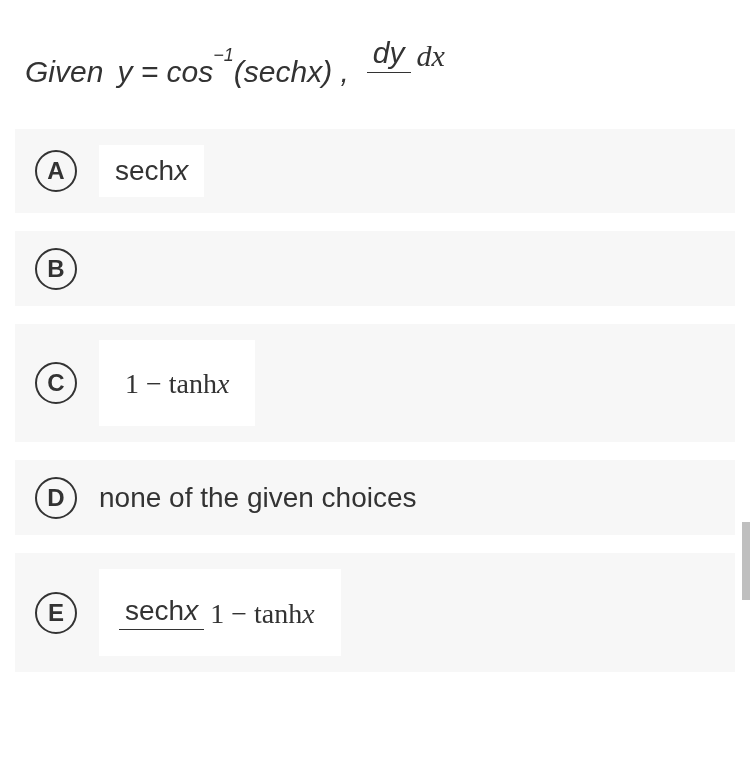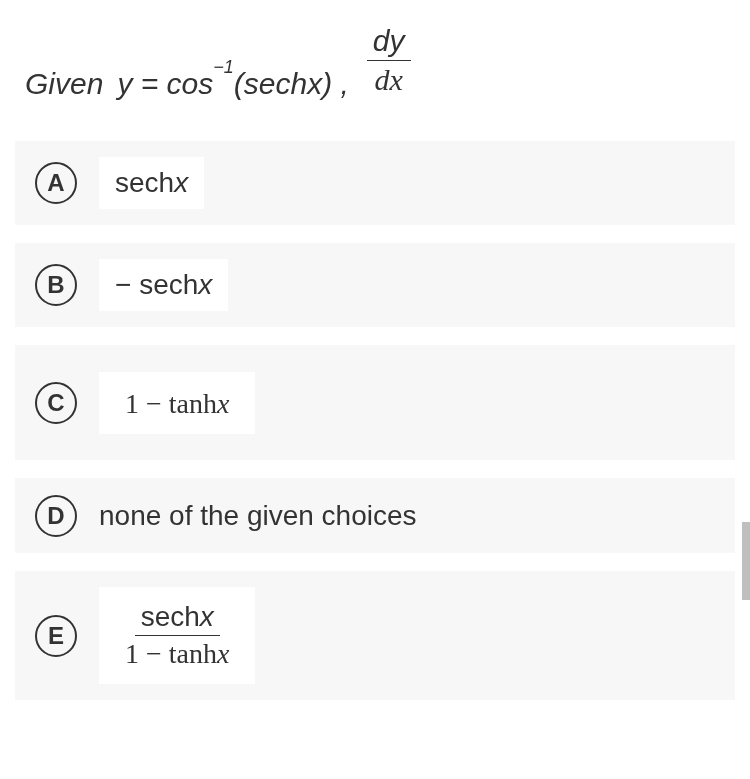--- a/index.html
+++ b/index.html
@@ -26,24 +26,23 @@
       gap: 14px;
     }
     .question .sup {
       font-size: 18px;
       vertical-align: super;
       position: relative;
       top: -10px;
     }
     .fraction {
       display: inline-flex;
-      flex-direction: column;
       align-items: center;
       vertical-align: middle;
-      margin: 4px 4px;
+      margin: 16px 4px;
       font-style: italic;
     }
     .fraction .num {
       border-bottom: 1.5px solid #333;
       padding: 0 6px 2px 6px;
       text-align: center;
     }
     .fraction .den {
       padding: 2px 6px 0 6px;
       text-align: center;
@@ -126,23 +125,20 @@
 
   <div class="option">
     <div class="letter-circle">A</div>
     <div class="answer-box">
       <span>sech<span class="math-italic">x</span></span>
     </div>
   </div>
 
   <div class="option">
     <div class="letter-circle">B</div>
-    <div class="answer-box">
-      <span>− sech<span class="math-italic">x</span></span>
-    </div>
   </div>
 
   <div class="option tall">
     <div class="letter-circle">C</div>
     <div class="answer-box">
       <span class="fraction" style="font-style:normal;">
         <span class="den">1 − tanh<span class="math-italic">x</span></span>
       </span>
     </div>
   </div>

